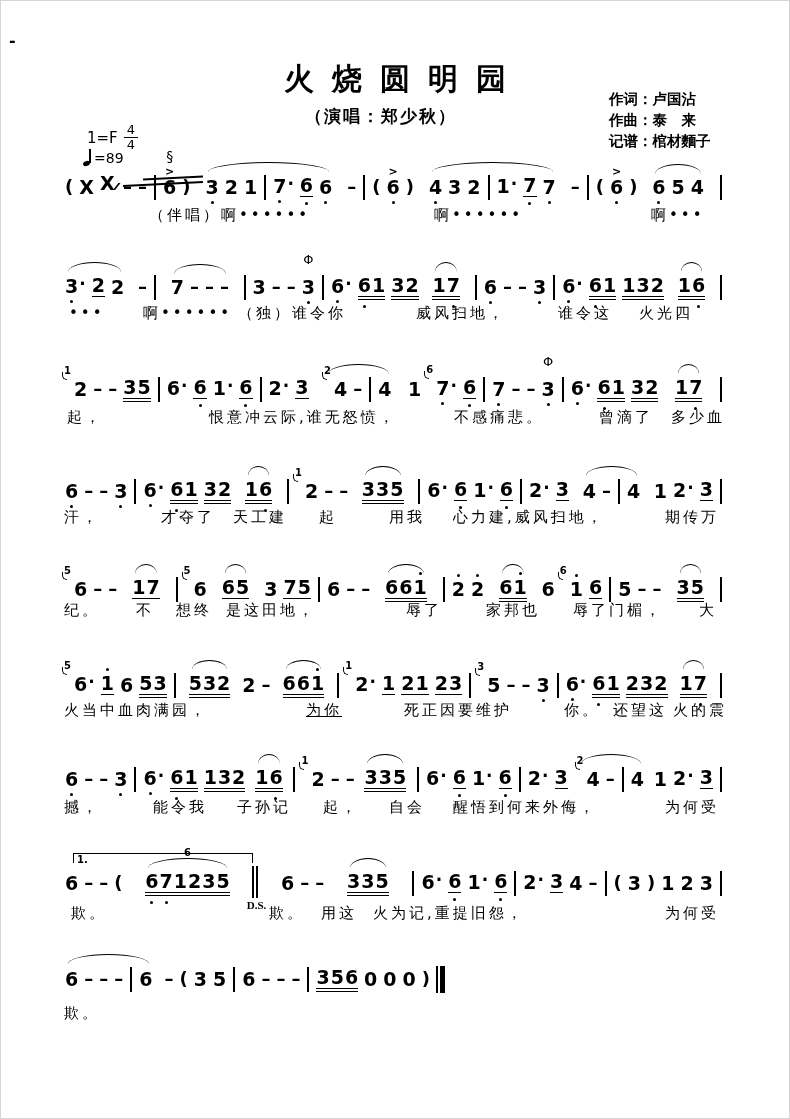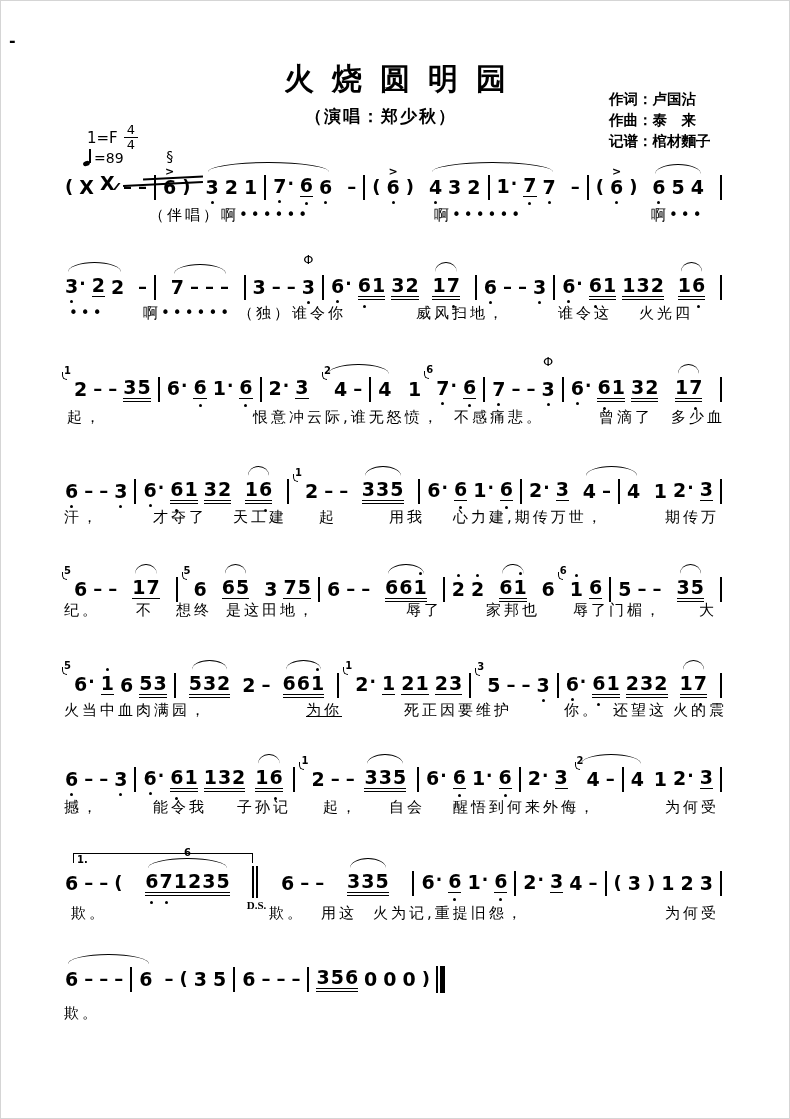--- a/index.html
+++ b/index.html
@@ -363,21 +363,21 @@
               <span class="ch">1</span>
               <span class="ch lo">7</span>
             </span></span>
         </span>
         <span class="grp">
           <span class="bar"></span>
         </span>
       </div>
       <div class="lyricrow" style="top: 407px;">
         <span class="lyr" style="left: 66px;">起，</span>
-        <span class="lyr" style="left: 208px; margin-left: 44px;">恨意冲云际,谁无怒愤，</span>
+        <span class="lyr" style="left: 208px;">恨意冲云际,谁无怒愤，</span>
         <span class="lyr" style="left: 453px;">不感痛悲。</span>
         <span class="lyr" style="left: 598px;">曾滴了</span>
         <span class="lyr" style="left: 670px;">多少血</span>
       </div>
       <div class="noterow" style="top: 474px;">
         <span class="grp">
           <span class="tok"><span class="chs">
               <span class="ch lo">6</span>
             </span></span>
           <span class="dash">–</span>
@@ -459,25 +459,25 @@
               <span class="ch">2</span>
             </span><span class="augdot">·</span></span>
           <span class="tok u1"><span class="chs">
               <span class="ch">3</span>
             </span></span>
           <span class="bar"></span>
         </span>
       </div>
       <div class="lyricrow" style="top: 507px;">
         <span class="lyr" style="left: 63px;">汗，</span>
-        <span class="lyr" style="left: 152px;">才夺了</span>
+        <span class="lyr" style="left: 160px;">才夺了</span>
         <span class="lyr" style="left: 232px;">天工建</span>
         <span class="lyr" style="left: 318px;">起</span>
         <span class="lyr" style="left: 388px;">用我</span>
-        <span class="lyr" style="left: 452px;">心力建,期传万世，</span>
+        <span class="lyr" style="left: 452px;">心力建,威风扫地，</span>
         <span class="lyr" style="left: 664px;">期传万</span>
       </div>
       <div class="noterow" style="top: 572px;">
         <span class="grp">
           <span class="tok hasg"><span class="grace">5</span><span class="chs">
               <span class="ch">6</span>
             </span></span>
           <span class="dash">–</span>
           <span class="dash">–</span>
         </span>

